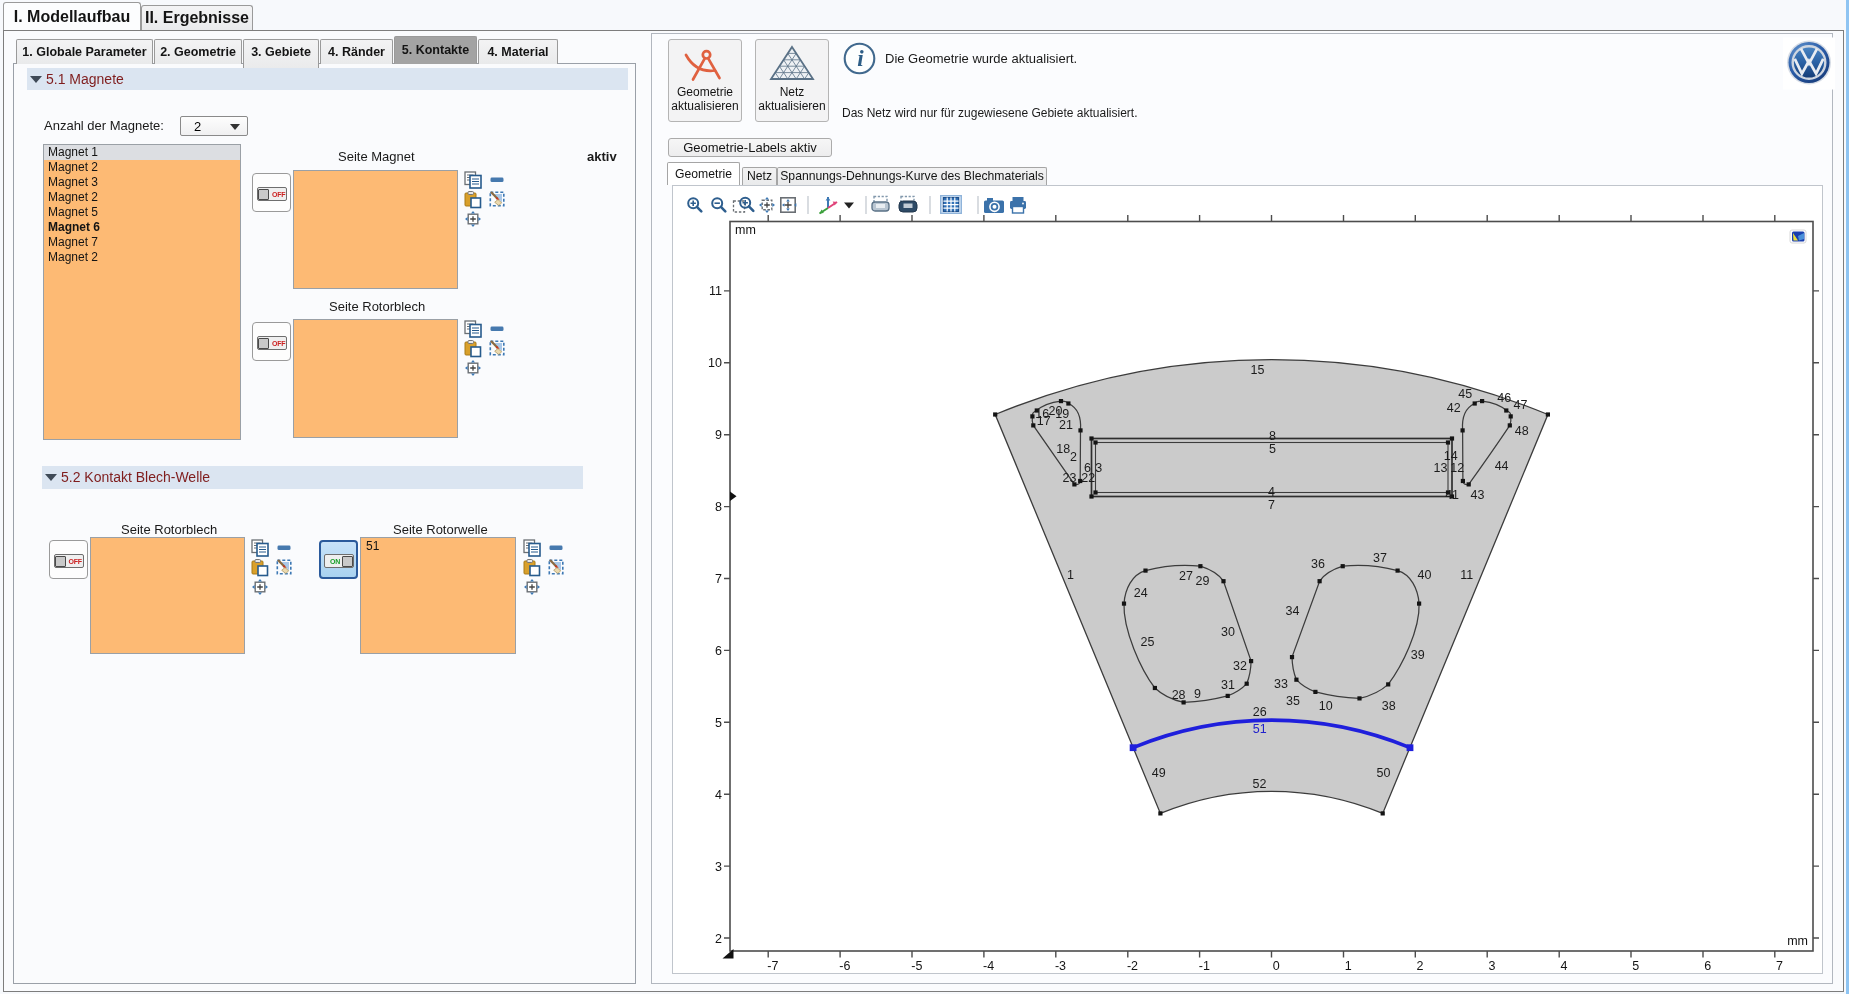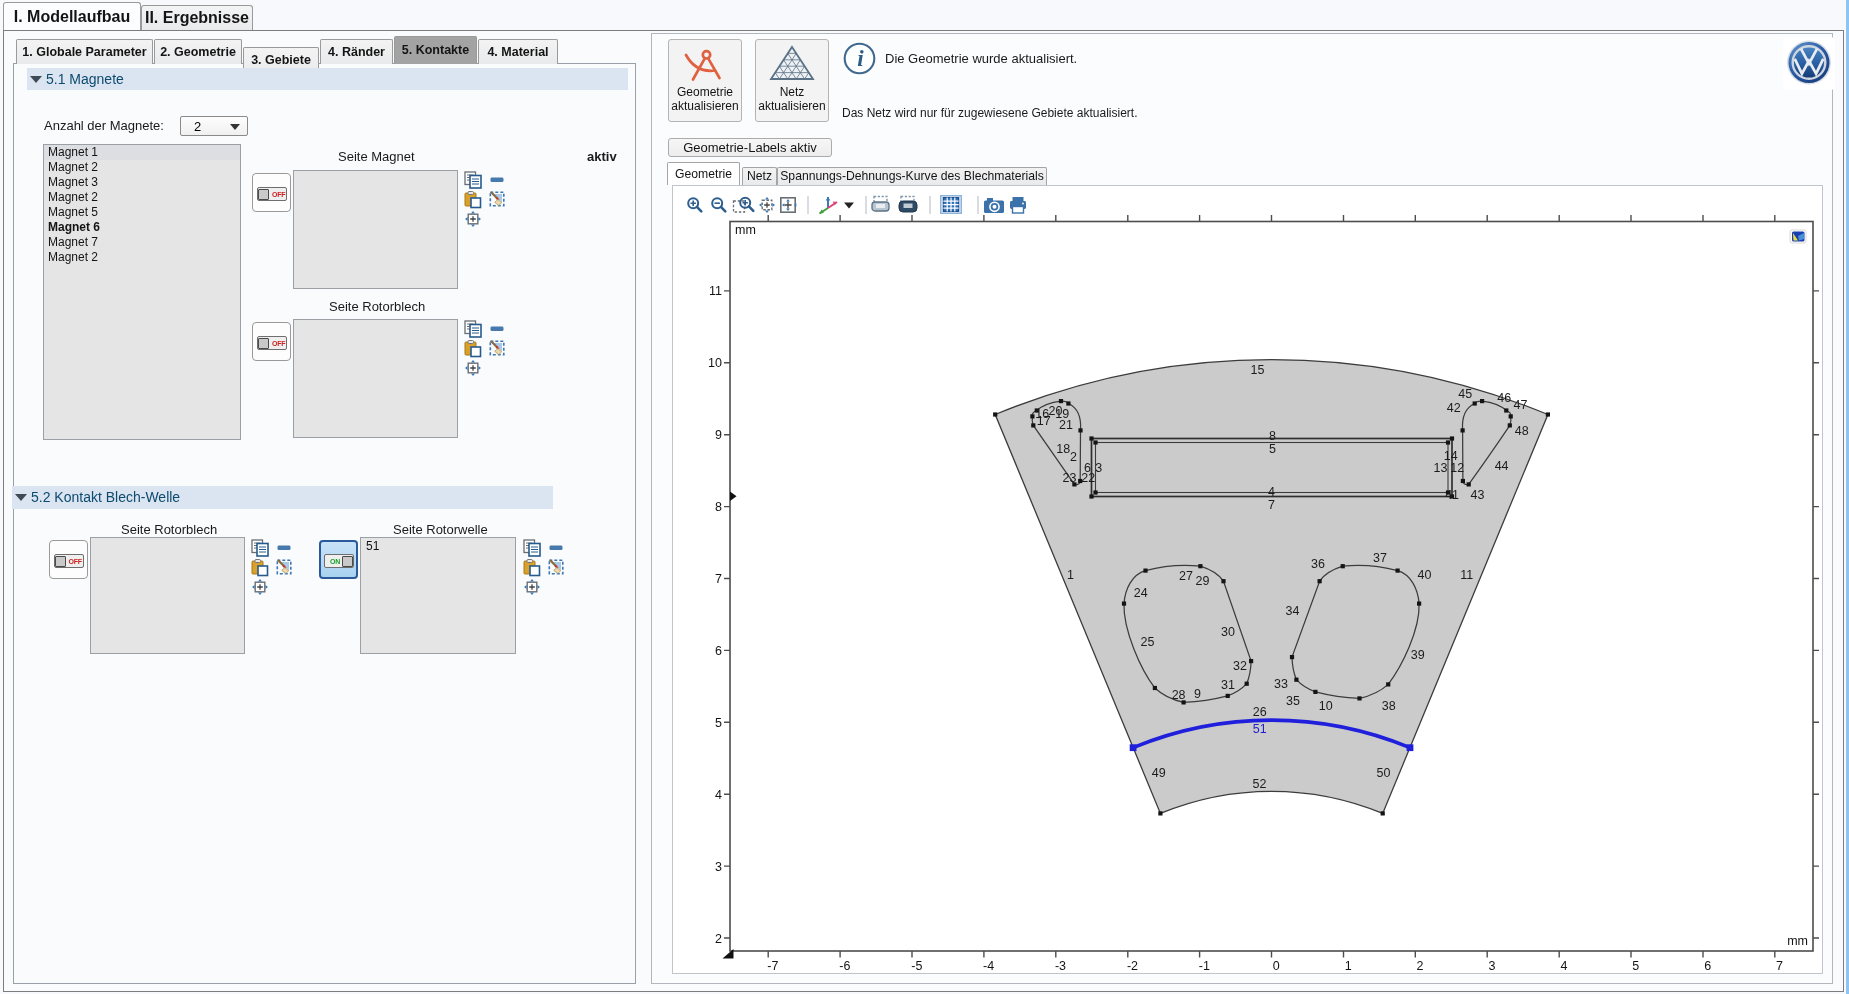--- a/index.html
+++ b/index.html
@@ -10,25 +10,25 @@
   font-size:16px; font-weight:bold; color:#141414; text-align:center; white-space:nowrap; }
 .toptab.active { background:#fcfdfe; z-index:5; }
 .toptab.inactive { background:linear-gradient(#f4f4f5,#e9eaec); }
 #page { position:absolute; left:3px; top:30px; width:1841px; height:962px;
   background:#fafbfd; border:1px solid #7d7d7d; }
 .tab2 { position:absolute; border:1px solid #9a9a9a; border-bottom:none; border-radius:2px 2px 0 0;
   font-size:12.5px; font-weight:bold; color:#141414; text-align:center; white-space:nowrap; }
 .tab2.active { background:#a3a3a3; z-index:5; }
 .tab2.inactive { background:linear-gradient(#f3f3f4,#e9eaeb); }
 .groupbox { position:absolute; border:1px solid #9aa0a8; background:#fafbfd; }
-.secbar { position:absolute; background:#dbe5f1; font-size:14px; color:#0c4a6e; line-height:22px; white-space:nowrap; }
+.secbar { position:absolute; background:#dbe5f1; font-size:14px; color:#7f1d1d; line-height:22px; white-space:nowrap; }
 .secbar .tri { display:inline-block; width:0; height:0; border-left:6px solid transparent;
   border-right:6px solid transparent; border-top:7px solid #3f4a57; margin:0 4px 1px 3px; }
 .lbl13 { position:absolute; font-size:13px; color:#1a1a1a; white-space:nowrap; }
-.listbox { position:absolute; background:#e5e5e5; border:1px solid #9aa0a6; font-size:12px; color:#141414; }
+.listbox { position:absolute; background:#fdba74; border:1px solid #9aa0a6; font-size:12px; color:#141414; }
 .offbtn { position:absolute; width:39px; height:39px; background:#fdfdfd; border:1px solid #9a9a9a; border-radius:4px; }
 .onbtn  { position:absolute; width:39px; height:39px; background:linear-gradient(#c8e2f8,#a9d2f0); border:2px solid #2b5a9b; border-radius:4px; }
 .toggle { position:absolute; left:4px; top:13px; width:30px; height:13.5px; background:#efefef;
   border:1px solid #6e6e6e; border-radius:2px; font-size:7px; font-weight:bold; letter-spacing:-0.2px; white-space:nowrap; }
 .toggle .sq { position:absolute; width:11px; height:11px; top:0.5px; background:#c9c9c9; border:1.5px solid #4a4a4a; border-radius:1px; }
 .btn { position:absolute; background:linear-gradient(#f6f6f6,#ededee); border:1px solid #ababab; border-radius:3px;
   font-size:13px; color:#141414; text-align:center; white-space:nowrap; }
 .bigbtn { position:absolute; width:74px; height:83px; background:#f3f3f4; border:1px solid #b4b4b4; border-radius:3px; text-align:center; }
 .bigbtn .cap { font-size:12px; color:#141414; line-height:13.5px; margin-top:46px; }
 .gtab { position:absolute; border:1px solid #a5a5a5; border-bottom:none; border-radius:2px 2px 0 0;
@@ -40,21 +40,21 @@
 </head>
 <body>
 <div class="abs" style="left:0;top:0;width:1849px;height:30px;background:#f7f9fc;"></div>
 <div class="toptab active" style="left:3px;top:2px;width:138px;height:28px;line-height:28px;">I. Modellaufbau</div>
 <div class="toptab inactive" style="left:141px;top:5px;width:112px;height:25px;line-height:24px;">II. Ergebnisse</div>
 <div id="page"></div>
 <div class="abs" style="left:1846px;top:0;width:3px;height:994px;background:#8ec4f2;"></div>
 <div class="groupbox" id="leftbox" style="left:13px;top:63px;width:623px;height:921px;"></div>
 <div class="tab2 inactive" style="left:16px;top:39px;width:137px;height:25px;line-height:24px;">1. Globale Parameter</div>
 <div class="tab2 inactive" style="left:154px;top:39px;width:88px;height:25px;line-height:24px;">2. Geometrie</div>
-<div class="tab2 inactive" style="left:243px;top:39px;width:76px;height:32px;line-height:24px;margin-top:8px;">3. Gebiete</div>
+<div class="tab2 inactive" style="left:243px;top:39px;width:76px;height:32px;line-height:24px;">3. Gebiete</div>
 <div class="tab2 inactive" style="left:320px;top:39px;width:73px;height:25px;line-height:24px;">4. Ränder</div>
 <div class="tab2 active" style="left:394px;top:36px;width:83px;height:28px;line-height:27px;">5. Kontakte</div>
 <div class="tab2 inactive" style="left:478px;top:39px;width:80px;height:25px;line-height:24px;">4. Material</div>
 <div class="secbar" style="left:27px;top:68px;width:601px;height:22px;"><span class="tri"></span>5.1 Magnete</div>
 <div class="lbl13" style="left:44px;top:118px;text-align:right;">Anzahl der Magnete:</div>
 <div class="abs" style="left:180px;top:116px;width:68px;height:20px;background:linear-gradient(#fdfdfd,#f0f0f1);border:1px solid #8a8a8a;border-radius:2px;">
   <span style="position:absolute;left:13px;top:2px;font-size:13px;">2</span>
   <span style="position:absolute;right:7px;top:7px;width:0;height:0;border-left:5px solid transparent;border-right:5px solid transparent;border-top:6px solid #333;"></span>
 </div>
 <div class="listbox" style="left:43px;top:144px;width:198px;height:296px;">
@@ -77,21 +77,21 @@
   </div>
 <div class="listbox" style="left:293px;top:170px;width:165px;height:119px;"></div>
 <div class="lbl13" style="left:329px;top:299px;">Seite Rotorblech</div>
 <div class="offbtn" style="left:252px;top:322px;">
     <div class="toggle">
       <div class="sq" style="left:0;"></div>
       <span style="position:absolute;left:14px;top:2.5px;color:#cc2222;">OFF</span>
     </div>
   </div>
 <div class="listbox" style="left:293px;top:319px;width:165px;height:119px;"></div>
-<div class="secbar" style="left:12px;top:466px;width:541px;height:23px;margin-top:20px;"><span class="tri"></span>5.2 Kontakt Blech-Welle</div>
+<div class="secbar" style="left:42px;top:466px;width:541px;height:23px;"><span class="tri"></span>5.2 Kontakt Blech-Welle</div>
 <div class="lbl13" style="left:121px;top:522px;">Seite Rotorblech</div>
 <div class="offbtn" style="left:48.5px;top:540px;">
     <div class="toggle">
       <div class="sq" style="left:0;"></div>
       <span style="position:absolute;left:14px;top:2.5px;color:#cc2222;">OFF</span>
     </div>
   </div>
 <div class="listbox" style="left:90px;top:537px;width:155px;height:117px;"></div>
 <div class="lbl13" style="left:393px;top:522px;">Seite Rotorwelle</div>
 <div class="onbtn" style="left:319px;top:540px;">

